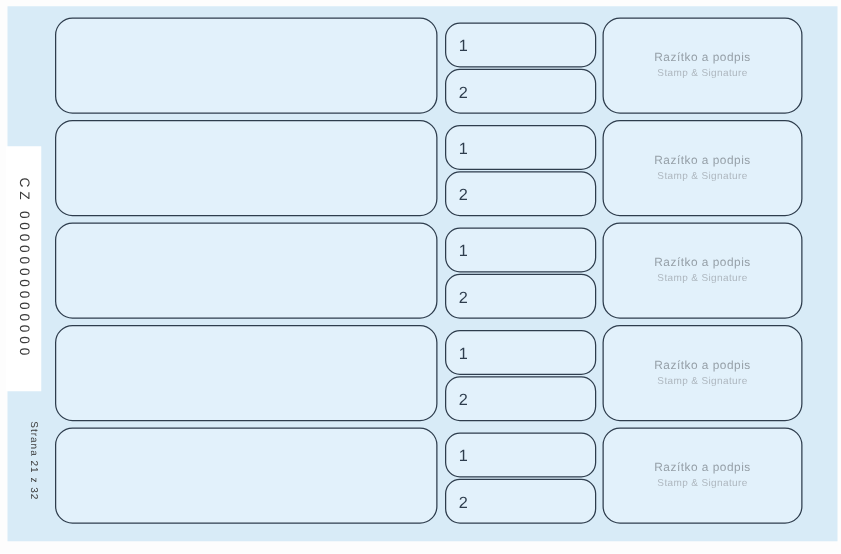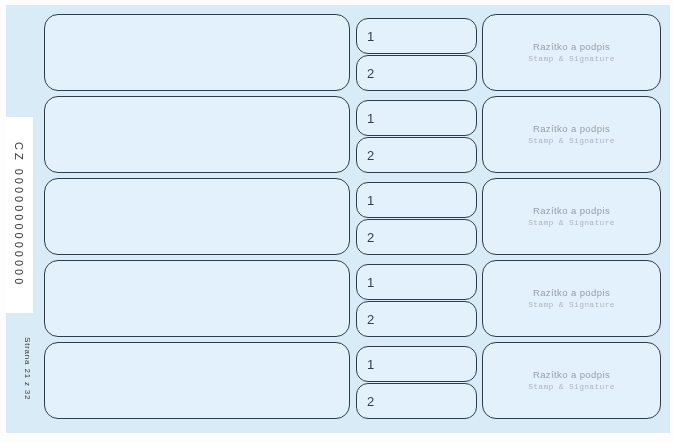--- a/index.html
+++ b/index.html
@@ -20,24 +20,24 @@
   .box {
     position:absolute; box-sizing:border-box;
     border:1.5px solid #2e3d4d; border-radius:14px; background:#e2f1fb;
   }
   .box-left { left:38px; top:0; width:306px; height:77px; }
   .box-field { left:350px; width:121px; height:36px; border-radius:12px;
     display:flex; align-items:center; padding-left:10px; }
   .box-f1 { top:4px; }
   .box-f2 { top:41px; }
   .num { font-size:13px; color:#2e3d4d; line-height:1; }
-  .box-stamp { left:476px; top:0; width:179px; height:77px;
+  .box-stamp { left:476px; top:0; width:160px; height:77px;
     display:flex; flex-direction:column; align-items:center; justify-content:center; }
   .stamp-title { font-size:9.5px; color:#96a0a8; letter-spacing:0.4px; line-height:1.2; }
-  .stamp-sub { font-size:8px; color:#aeb7bf; letter-spacing:0.3px; margin-top:2px; line-height:1.2;font-family:Liberation Mono, monospace; }
+  .stamp-sub { font-size:8px; color:#aeb7bf; letter-spacing:0.3px; margin-top:2px; line-height:1.2; }
   .vat-strip {
     position:absolute; left:5px; top:117px; width:28px; height:196px;
     background:#ffffff; display:flex; align-items:center; justify-content:center;
   }
   .vat-text {
     writing-mode:vertical-rl; text-orientation:mixed;
     font-size:11px; letter-spacing:3px; color:#3a3a3a; white-space:nowrap;
   }
   .strana {
     position:absolute; left:23px; top:337px;

